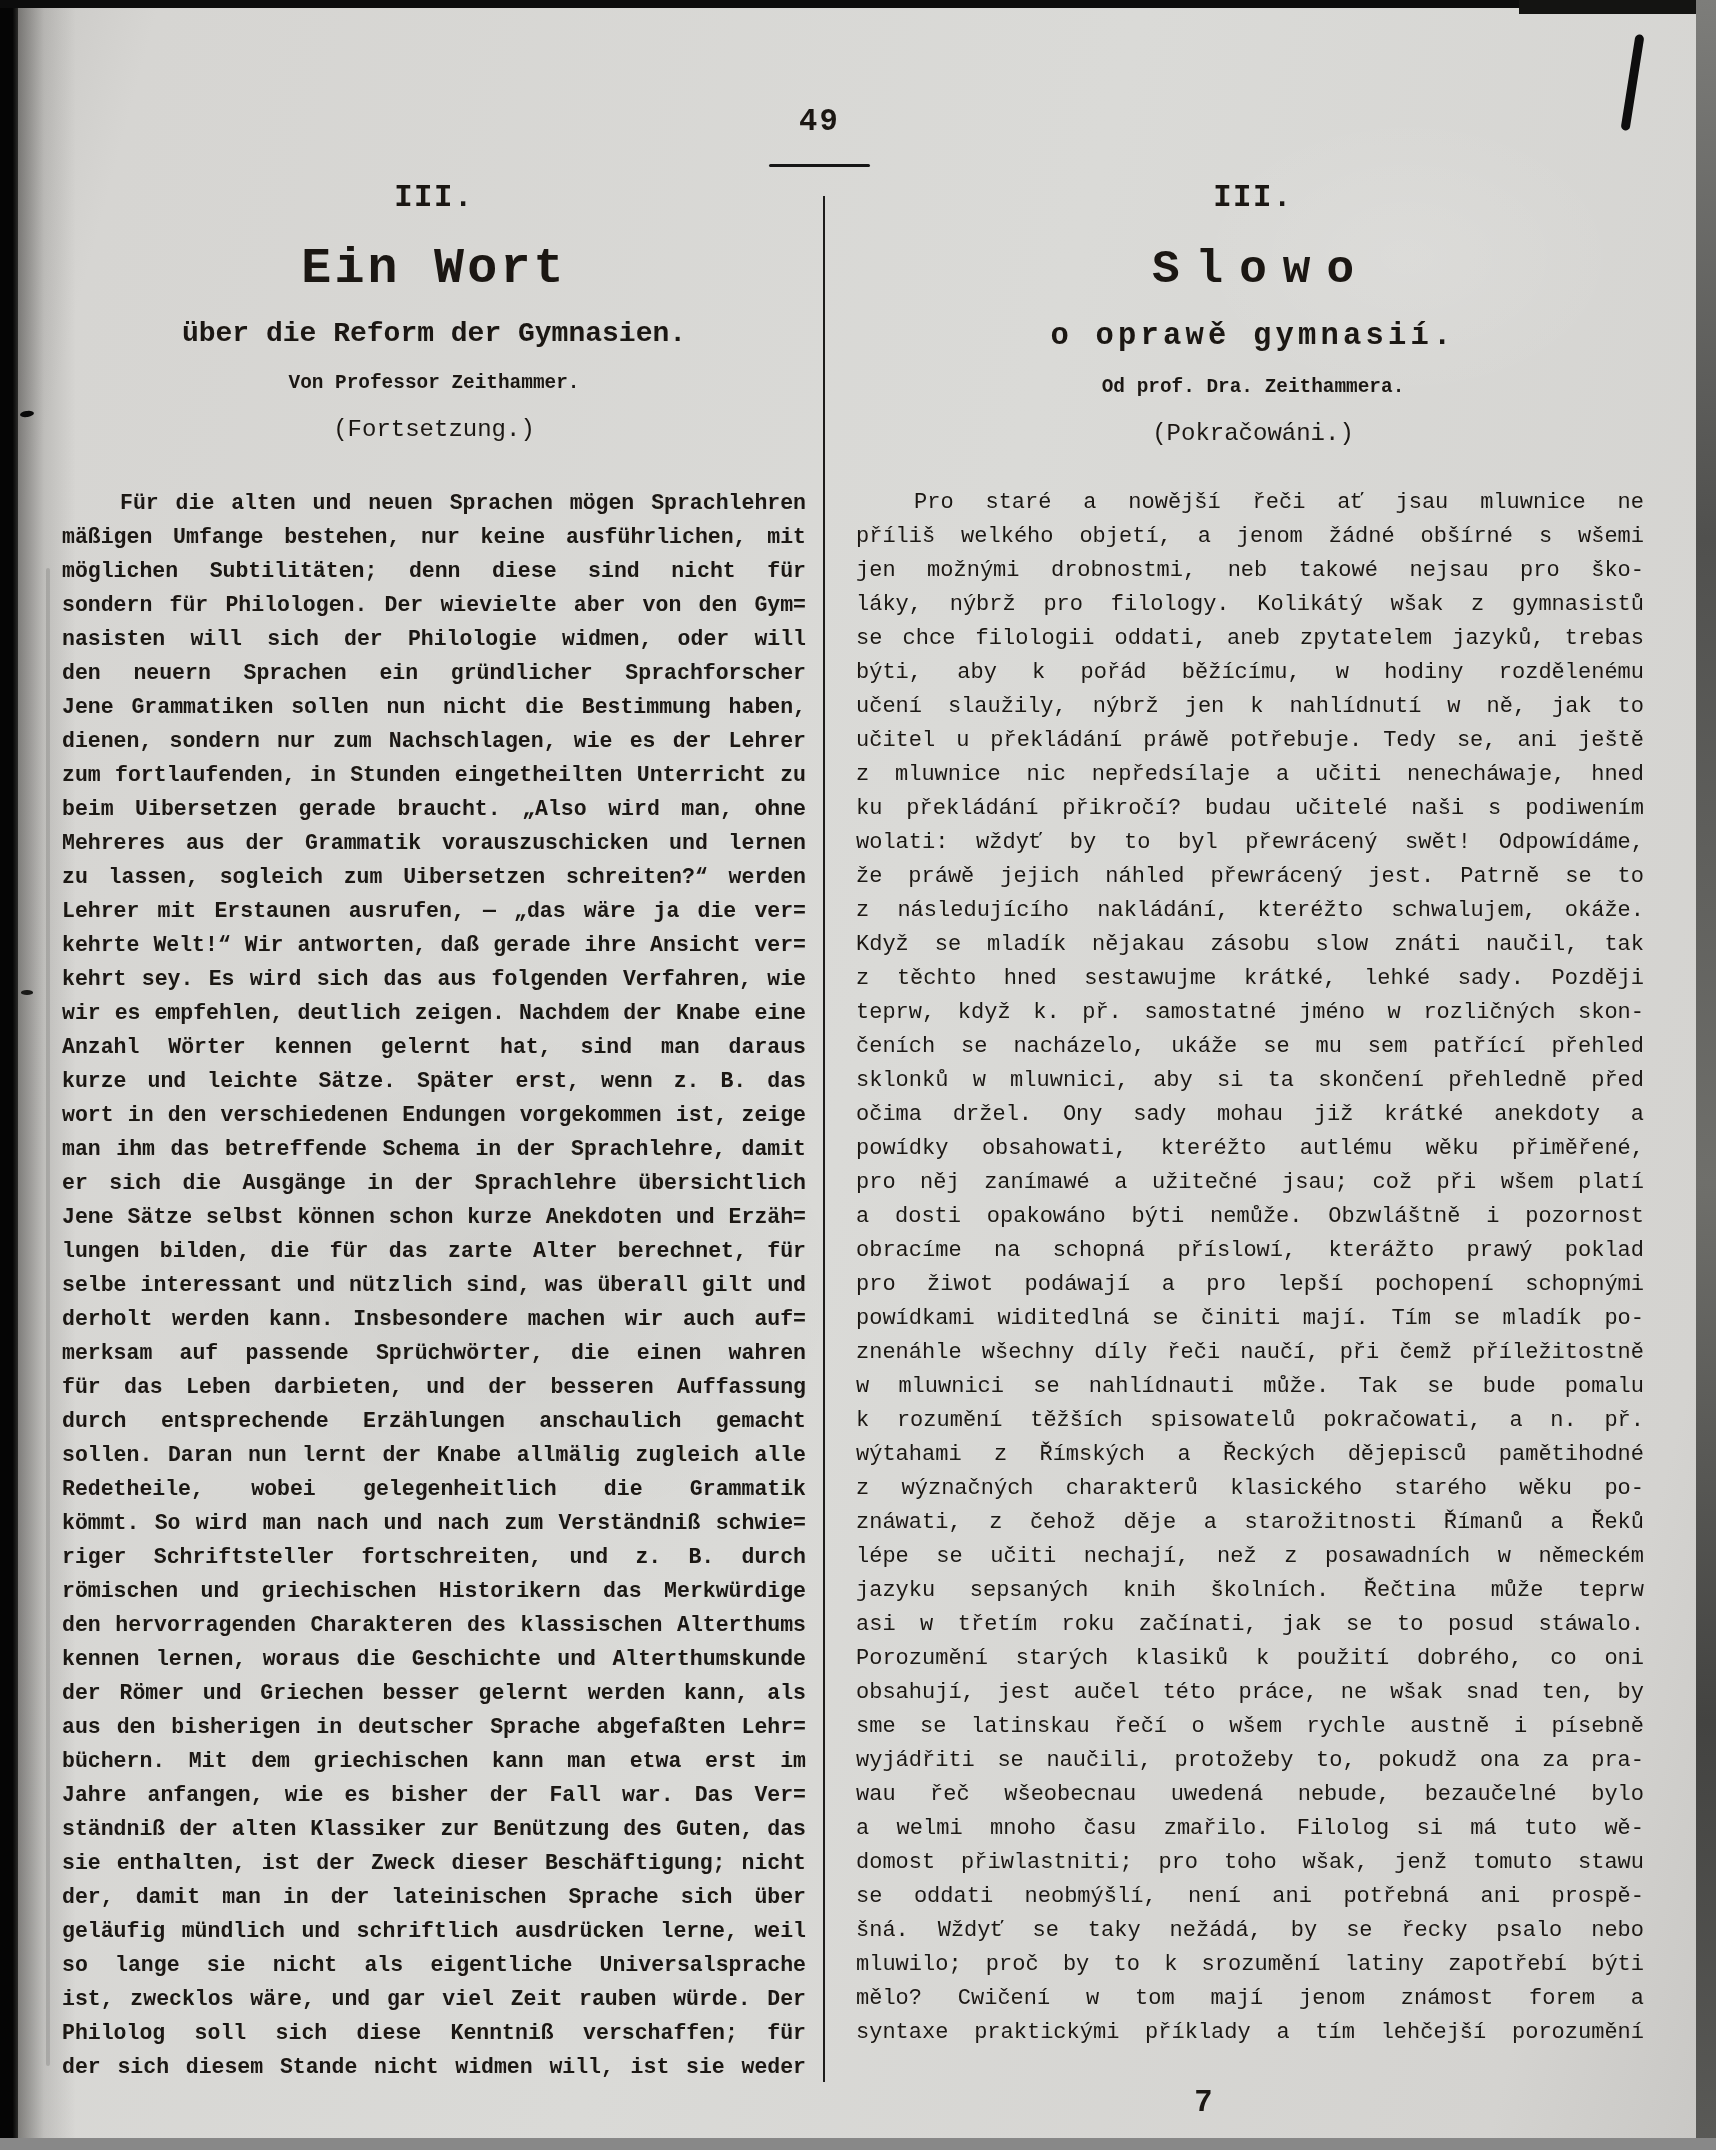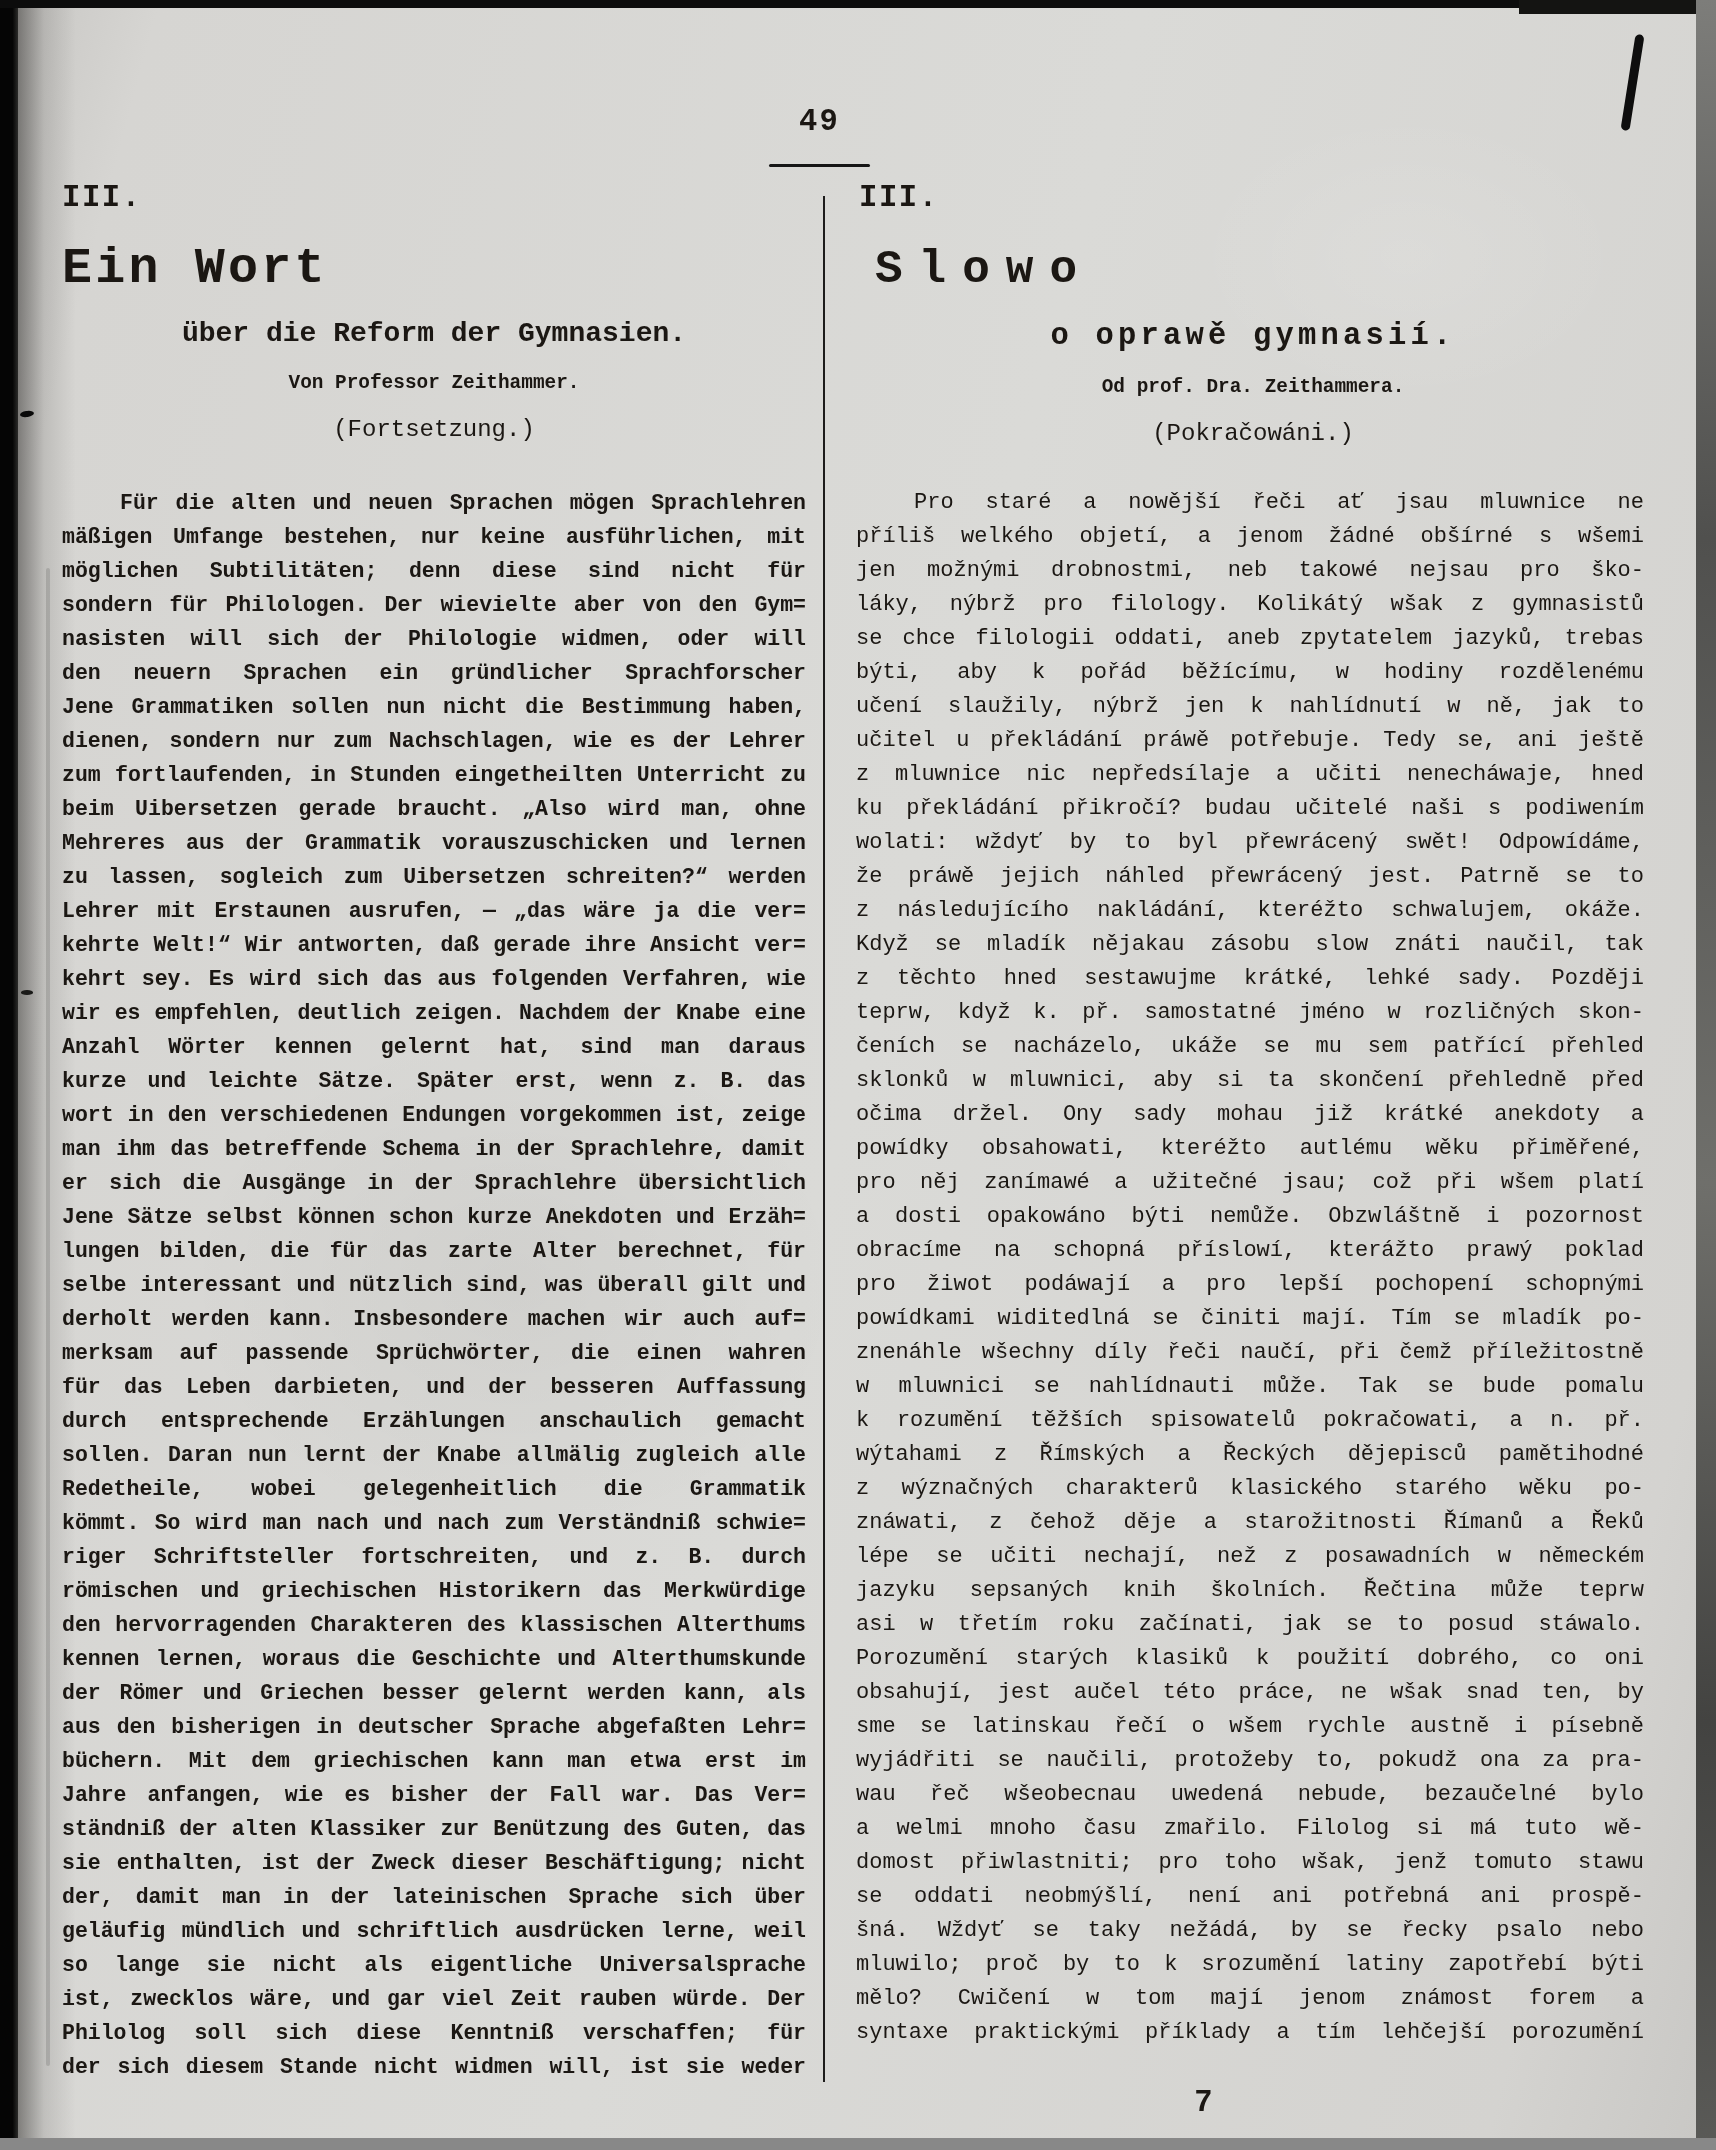--- a/index.html
+++ b/index.html
@@ -30,22 +30,22 @@
   
   .pageno{position:absolute;left:746px;top:105px;width:147px;text-align:center;
     font-size:30.5px;font-weight:bold;letter-spacing:2.1px;}
   .pageno-rule{position:absolute;left:769px;top:164px;width:101px;height:2.6px;background:#161616;border-radius:1.6px;}
   .divider{position:absolute;left:823px;top:196px;width:1.6px;height:1886px;background:#1d1c1b;}
 
   
   .col{position:absolute;top:183px;}
   .col-left{left:62px;width:744px;}
   .col-right{left:859px;width:788px;}
-  .sec{text-align:left;font-size:30.5px;font-weight:bold;letter-spacing:1.6px;line-height:1;}
-  .c-title{font-weight:bold;}
+  .sec{text-align:center;font-size:30.5px;font-weight:bold;letter-spacing:1.6px;line-height:1;}
+  .c-title{text-align:center;font-weight:bold;}
   .col-left .c-title{margin-top:30.5px;font-size:50px;letter-spacing:3.2px;line-height:1;}
   .col-right .c-title{margin-top:33px;font-size:46px;letter-spacing:16px;line-height:1;text-indent:16px;}
   .c-sub{text-align:center;font-weight:bold;}
   .col-left .c-sub{margin-top:24px;font-size:28px;}
   .col-right .c-sub{margin-top:26px;font-size:30.5px;letter-spacing:4.2px;}
   .c-by{text-align:center;margin-top:23px;font-size:19.4px;font-weight:bold;}
   .c-cont{text-align:center;margin-top:22px;font-size:24px;}
 
   
   .tbody{position:absolute;top:486px;}

